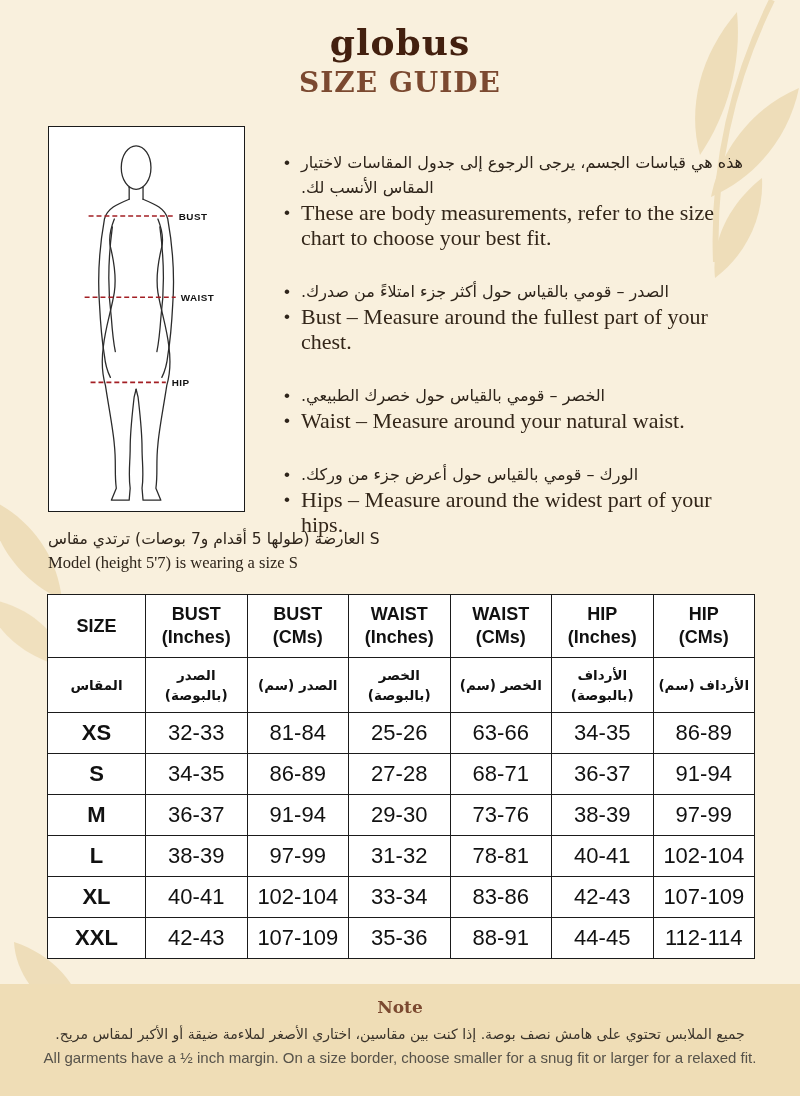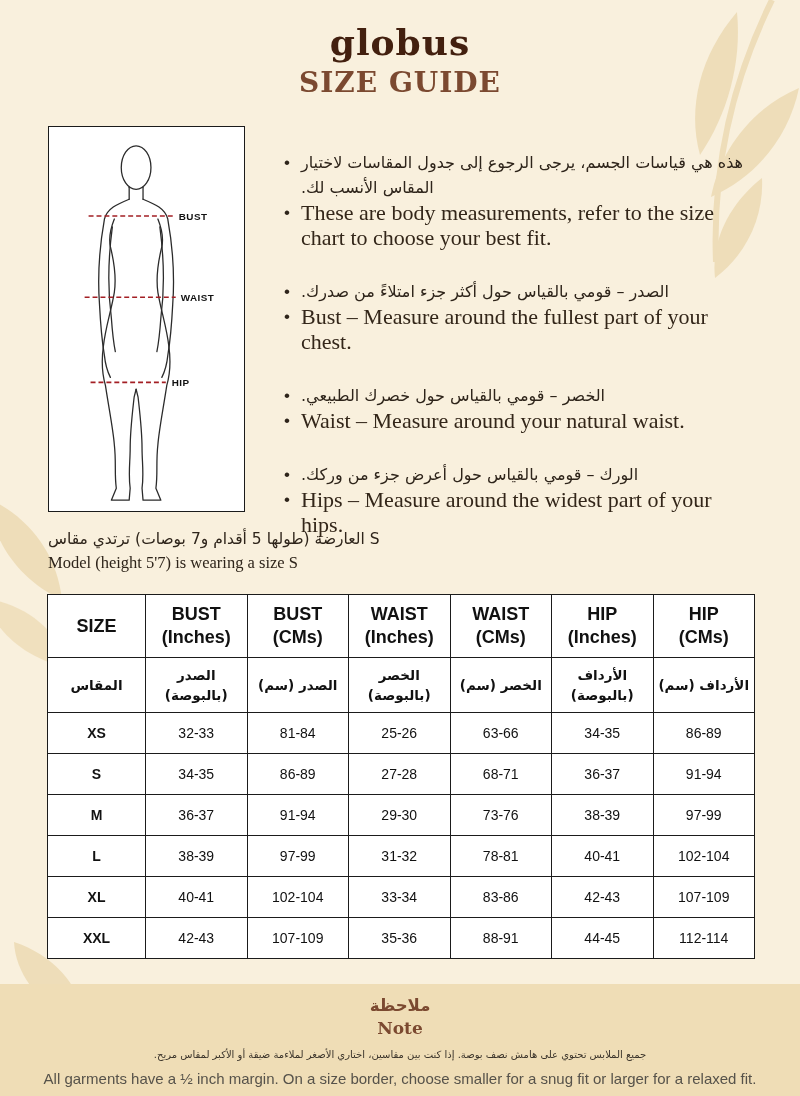--- a/index.html
+++ b/index.html
@@ -45,30 +45,30 @@
     border-collapse:collapse; background:#ffffff; table-layout:fixed;
   }
   .size-table th, .size-table td {
     border:1px solid #1b1b1b; text-align:center; vertical-align:middle; padding:0;
   }
   .head-en th { height:62px; font-size:18px; font-weight:700; color:#111; }
   .head-en th span { display:block; line-height:23px; }
   .head-ar th { height:54px; font-family:"DejaVu Sans", sans-serif; font-size:13.5px; font-weight:700; color:#111; }
   .head-ar th span { display:block; line-height:20px; }
   .size-table span:empty { display:none; }
-  .size-table tbody td { height:40px; font-size:14px; color:#111; }
+  .size-table tbody td { height:40px; font-size:22px; color:#111; }
   .size-table tbody td.size-cell { font-weight:700; }
 
   .note-band {
     position:absolute; left:0; bottom:0; width:100%; height:112px;
     background:#efddb6; z-index:1; text-align:center; box-sizing:border-box; padding-top:11px;
   }
   .note-heading-ar { font-family:"DejaVu Sans", sans-serif; font-weight:700; color:#7b4930; font-size:16.5px; line-height:21px; }
   .note-heading-en { font-family:"DejaVu Serif", serif; font-weight:700; color:#7b4930; font-size:17px; line-height:22px; margin-top:1px; }
-  .note-body-ar { font-family:"DejaVu Sans", sans-serif; font-size:10px; color:#3a332a; margin-top:7px; line-height:18px; }
+  .note-body-ar { font-family:"DejaVu Sans", sans-serif; font-size:14px; color:#3a332a; margin-top:7px; line-height:18px; }
   .note-body-en { font-family:"Liberation Sans", sans-serif; font-size:15px; color:#56524a; margin-top:5px; line-height:19px; }
 </style>
 </head>
 <body>
 
 <div class="page">
 
   <svg class="leaves" width="800" height="1096" viewBox="0 0 800 1096">
     <g fill="#eeddb9">
       <path d="M772,0 C735,75 712,160 716,262" fill="none" stroke="#eeddb9" stroke-width="6"></path>
@@ -265,19 +265,18 @@
         <td>107-109</td>
         <td>35-36</td>
         <td>88-91</td>
         <td>44-45</td>
         <td>112-114</td>
       </tr>
     </tbody>
   </table>
 
   <footer class="note-band">
-    <div class="note-heading-ar">ملاحظة</div>
     <div class="note-heading-en">Note</div>
     <div class="note-body-ar" dir="rtl">جميع الملابس تحتوي على هامش نصف بوصة. إذا كنت بين مقاسين، اختاري الأصغر لملاءمة ضيقة أو الأكبر لمقاس مريح.</div>
     <div class="note-body-en">All garments have a ½ inch margin. On a size border, choose smaller for a snug fit or larger for a relaxed fit.</div>
   </footer>
 
 </div>
 
 </body></html>

